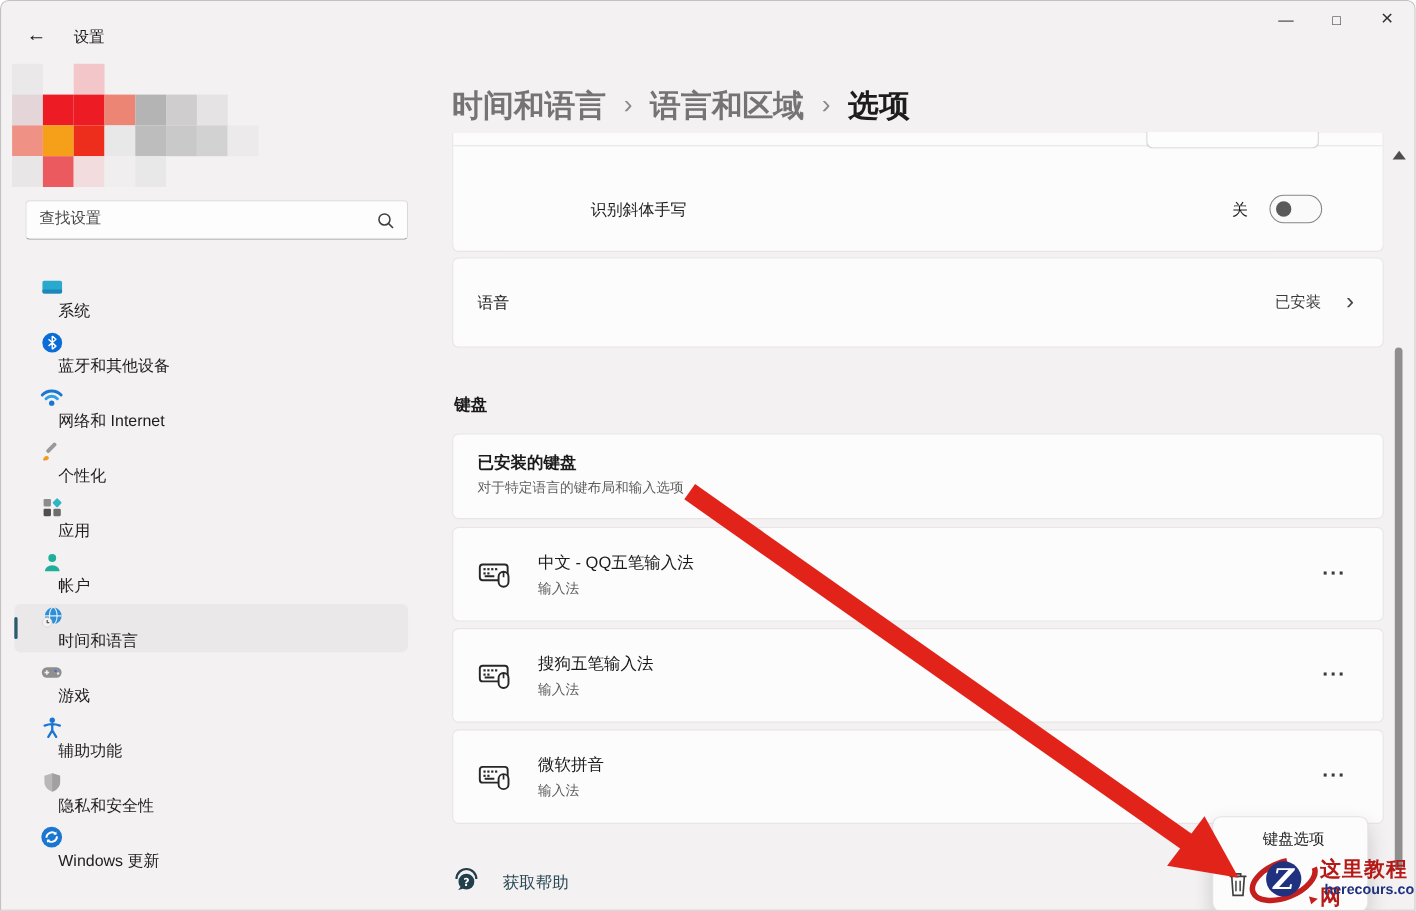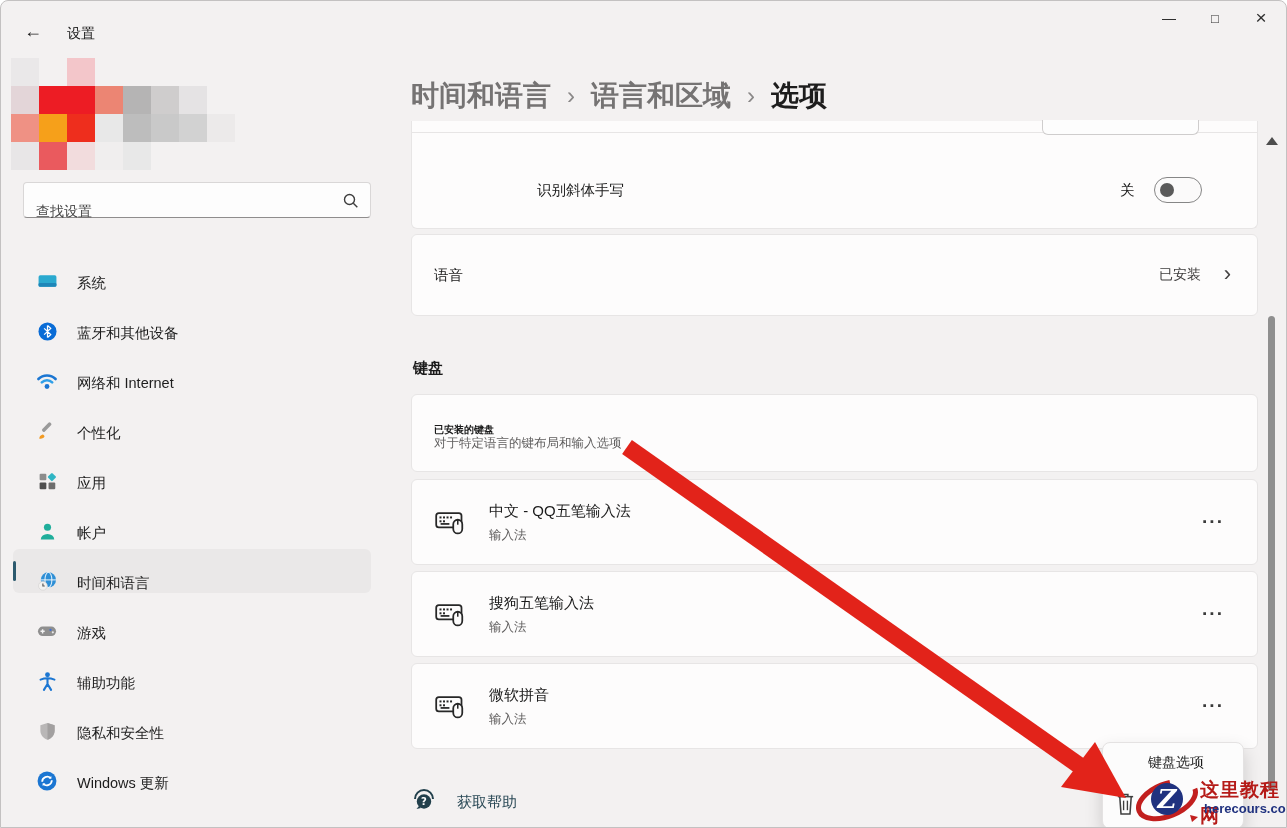--- a/index.html
+++ b/index.html
@@ -23,30 +23,30 @@
   
   .avatar-mosaic { position:absolute; left:10px; top:57px;
                    display:grid; grid-template-columns:repeat(8,28px);
                    grid-auto-rows:28px; }
   .avatar-mosaic .px { width:28px; height:28px; }
 
   
   .search-box { position:absolute; left:22px; top:181px; width:348px; height:36px;
                 background:#fdfdfd; border:1px solid #d9d7d7; border-bottom-color:#8f8d8d;
                 border-radius:4px; }
-  .search-box input { position:absolute; left:12px; top:12px; width:300px; height:32px;
+  .search-box input { position:absolute; left:12px; top:1px; width:300px; height:32px;
                 border:none; outline:none; background:transparent; font-size:14px;
-                color:#b91c1c; font-family:Liberation Sans, sans-serif; }
+                color:#b91c1c; font-family:Liberation Mono, monospace; }
   .search-box input::placeholder { color:#323232; opacity:.9; }
   .search-glyph { position:absolute; right:10px; top:9px; }
 
   
   .nav { position:absolute; left:12px; top:248px; width:358px; }
   .nav-item { position:relative; height:44px; margin-bottom:6px; border-radius:6px;
-              display:flex; align-items:flex-end; padding-left:22px; }
+              display:flex; align-items:flex-start; padding-left:22px;flex-direction:column; }
   .nav-item.selected { background:#eae8e8; }
   .nav-item.selected .sel-pill { position:absolute; left:0; top:12px; width:3px;
               height:20px; border-radius:2px; background:var(--accent,#2c5a6e); }
   .nicon { width:24px; height:24px; display:flex; align-items:center;
            justify-content:center; flex:0 0 24px; }
   .nlabel { margin-left:18px; font-size:14.5px; color:#1d1d1d; }
 
   
   .breadcrumb { position:absolute; left:410px; top:76px; display:flex;
                 align-items:center; font-size:28px; font-weight:600; }
@@ -73,21 +73,21 @@
   .card-speech { top:233px; height:82px;text-align:center; }
   .speech-label { position:absolute; left:22px; top:31px; font-size:14.5px; }
   .speech-value { position:absolute; right:56px; top:31px; font-size:14px; color:#3d3b3b; }
   .speech-chevron { position:absolute; right:26px; top:26px; font-size:22px;
                     color:#454343; font-weight:400; }
 
   .section-title { position:absolute; left:412px; top:358px; font-size:15px;
                    font-weight:700; }
 
   .card-installed { top:393px; height:78px; }
-  .inst-title { position:absolute; left:22px; top:28px; font-size:10px; font-weight:600; }
+  .inst-title { position:absolute; left:22px; top:16px; font-size:15px; font-weight:600; }
   .inst-sub { position:absolute; left:22px; top:40px; font-size:12.5px; color:#5f5d5d; }
   .add-kbd-btn { position:absolute; right:22px; top:21px; width:161px; height:36px;
                  background:#fbfafa; border:1px solid #d4d2d2; border-radius:4px;
                  font-size:14px; display:flex; align-items:center; justify-content:center;
                  color:#1b1b1b; }
 
   .card-kbd { height:86px; }
   .kbd-icon { position:absolute; left:22px; top:26px; }
   .kbd-name { position:absolute; left:77px; top:22px; font-size:15px; }
   .kbd-type { position:absolute; left:77px; top:47px; font-size:12.5px; color:#5f5d5d; }

